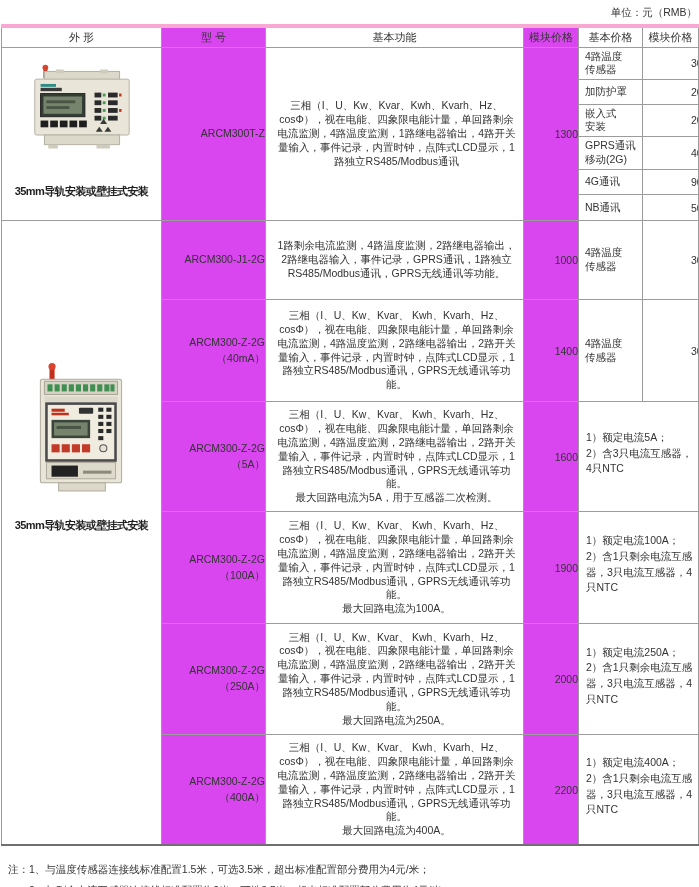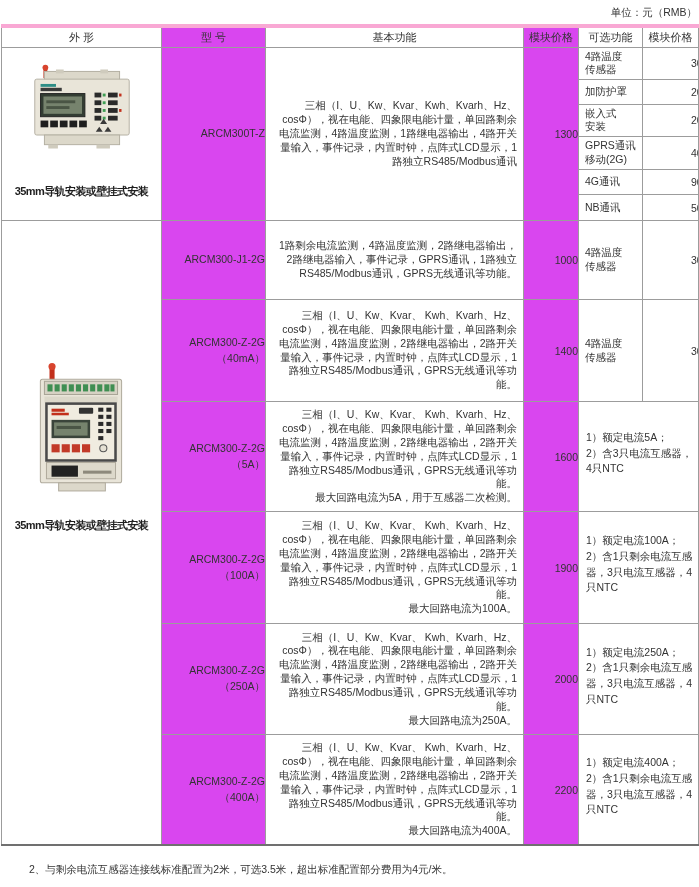--- a/index.html
+++ b/index.html
@@ -21,21 +21,21 @@
   }
   td, th {
     border:1px solid #9c9c9c;
     font-size:10.5px; font-weight:normal;
     vertical-align:middle; color:#333;
     overflow:hidden;
   }
   th { height:21px; text-align:center; font-size:11px; }
   .gray { background:#d946ef; }
   .fn-cell {
-    text-align:right; padding:6px 6px 6px 10px;
+    text-align:center; padding:6px 6px 6px 10px;
     line-height:1.32; white-space:pre-line;
   }
   .model-cell { text-align:right; line-height:1.5; }
   .price-cell { text-align:right; }
   .opt-name {
     text-align:left; padding:2px 2px 2px 6px;
     white-space:pre-line; line-height:1.3;
   }
   .opt-price { text-align:center;padding-left:48px; }
   .opt-merged {
@@ -75,21 +75,21 @@
         <col style="width:64px">
         <col style="width:56px">
     </colgroup>
 
     <tbody>
         <tr>
       <th>外  形</th>
       <th class="gray">型  号</th>
       <th>基本功能</th>
       <th class="gray">模块价格</th>
-      <th>可选功能</th>
+      <th>基本价格</th>
       <th>模块价格</th>
     </tr>
 
     <tr style="height:32px">
       <td class="shape-cell" rowspan="6">
         <div class="shape-inner bottom">
           <svg class="photo1" width="106" height="92" viewBox="0 0 110 94">
             <rect x="15" y="3" width="4" height="12" fill="#c2301c"></rect>
             <circle cx="17" cy="4" r="3" fill="#d8442e"></circle>
             <rect x="16" y="8" width="78" height="10" fill="#dcd8ca" stroke="#b3af a1" stroke-width="0"></rect>
@@ -290,16 +290,17 @@
       <td class="fn-cell">三相（I、U、Kw、Kvar、 Kwh、Kvarh、Hz、cosΦ），视在电能、四象限电能计量，单回路剩余电流监测，4路温度监测，2路继电器输出，2路开关量输入，事件记录，内置时钟，点阵式LCD显示，1路独立RS485/Modbus通讯，GPRS无线通讯等功能。
 最大回路电流为400A。</td>
       <td class="price-cell gray">2200</td>
       <td class="opt-merged" colspan="2">1）额定电流400A；
 2）含1只剩余电流互感器，3只电流互感器，4只NTC</td>
     </tr>
   </tbody>
     </table>
 
   <div class="notes">
+    <div class="note-line">注：1、与温度传感器连接线标准配置1.5米，可选3.5米，超出标准配置部分费用为4元/米；</div>
     <div class="note-line note-2">2、与剩余电流互感器连接线标准配置为2米，可选3.5米，超出标准配置部分费用为4元/米。</div>
   </div>
 
 </div>
 
 </body></html>

